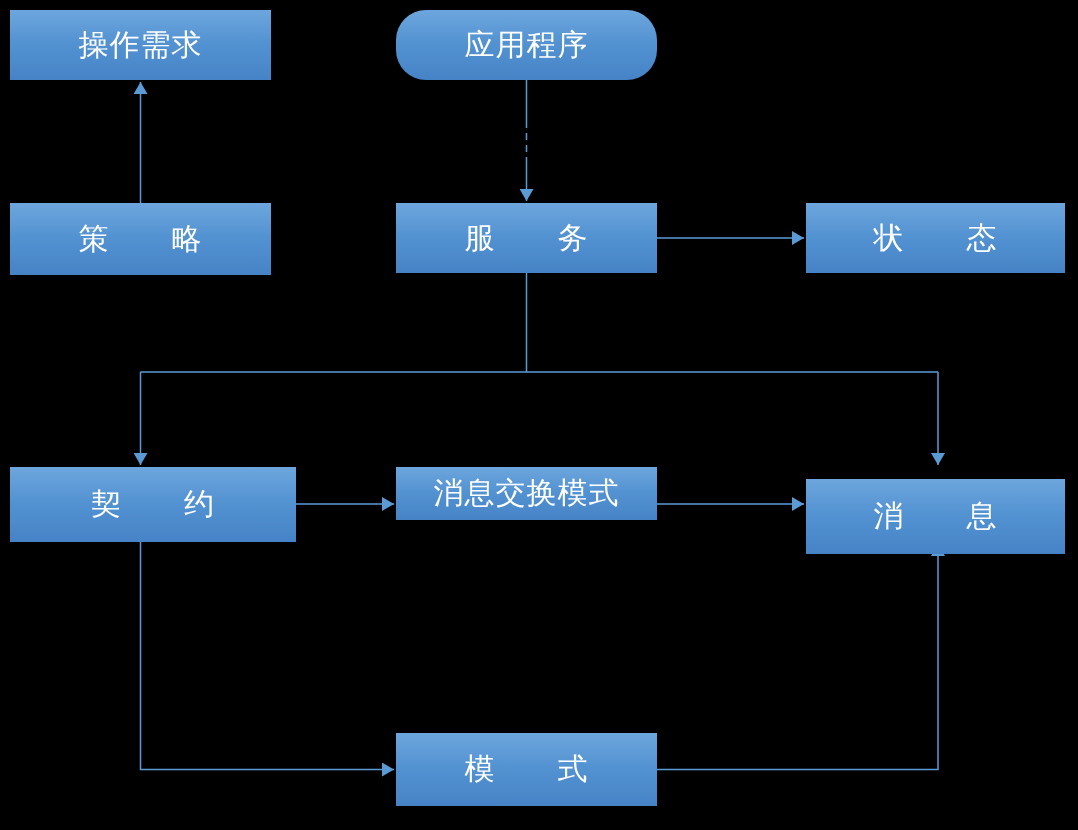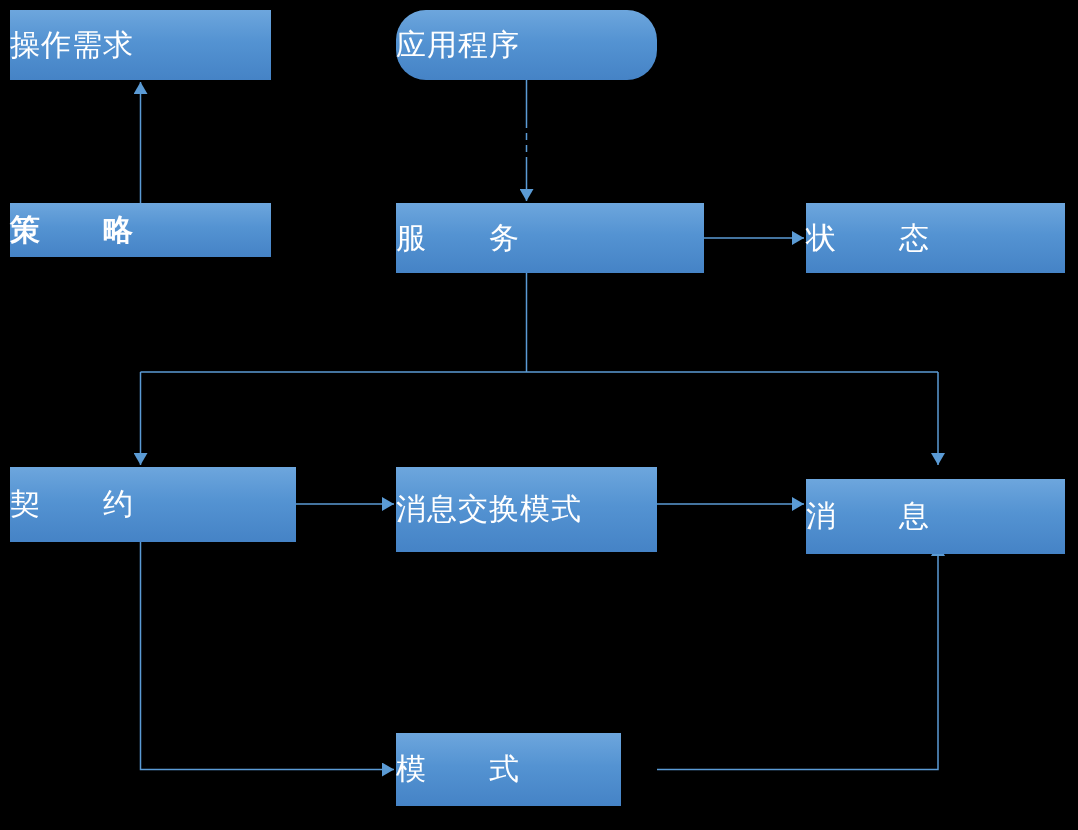--- a/index.html
+++ b/index.html
@@ -12,38 +12,38 @@
     position: relative;
     width: 1078px;
     height: 830px;
     background: #000000;
     overflow: hidden;
   }
   .node {
     position: absolute;
     display: flex;
     align-items: center;
-    justify-content: flex-start;
+    justify-content: center;
     background: linear-gradient(180deg, #6DA6DD 0%, #5493D2 45%, #4583C6 100%);
     color: #FFFFFF;
     font-size: 30px;
     letter-spacing: 1px;
     white-space: nowrap;
     text-align: center;
   }
   
   .n-opreq   { left: 10px;  top: 10px;  width: 261px; height: 70px; }
   .n-app     { left: 396px; top: 10px;  width: 261px; height: 70px; border-radius: 30px; }
-  .n-policy  { left: 10px;  top: 203px; width: 261px; height: 54px; font-weight: bold; }
-  .n-service { left: 396px; top: 203px; width: 308px; height: 70px; }
+  .n-policy  { left: 10px;  top: 203px; width: 261px; height: 72px; }
+  .n-service { left: 396px; top: 203px; width: 261px; height: 70px; }
   .n-state   { left: 806px; top: 203px; width: 259px; height: 70px; }
   .n-contract{ left: 10px;  top: 467px; width: 286px; height: 75px; }
-  .n-mep     { left: 396px; top: 467px; width: 261px; height: 85px; }
+  .n-mep     { left: 396px; top: 467px; width: 261px; height: 53px; }
   .n-message { left: 806px; top: 467px; width: 259px; height: 75px; margin-top: 12px; }
-  .n-schema  { left: 396px; top: 733px; width: 225px; height: 73px; }
+  .n-schema  { left: 396px; top: 733px; width: 261px; height: 73px; }
 
   .wires {
     position: absolute;
     left: 0; top: 0;
     width: 1078px;
     height: 830px;
   }
   .wire {
     fill: none;
     stroke: #5B9BD5;

